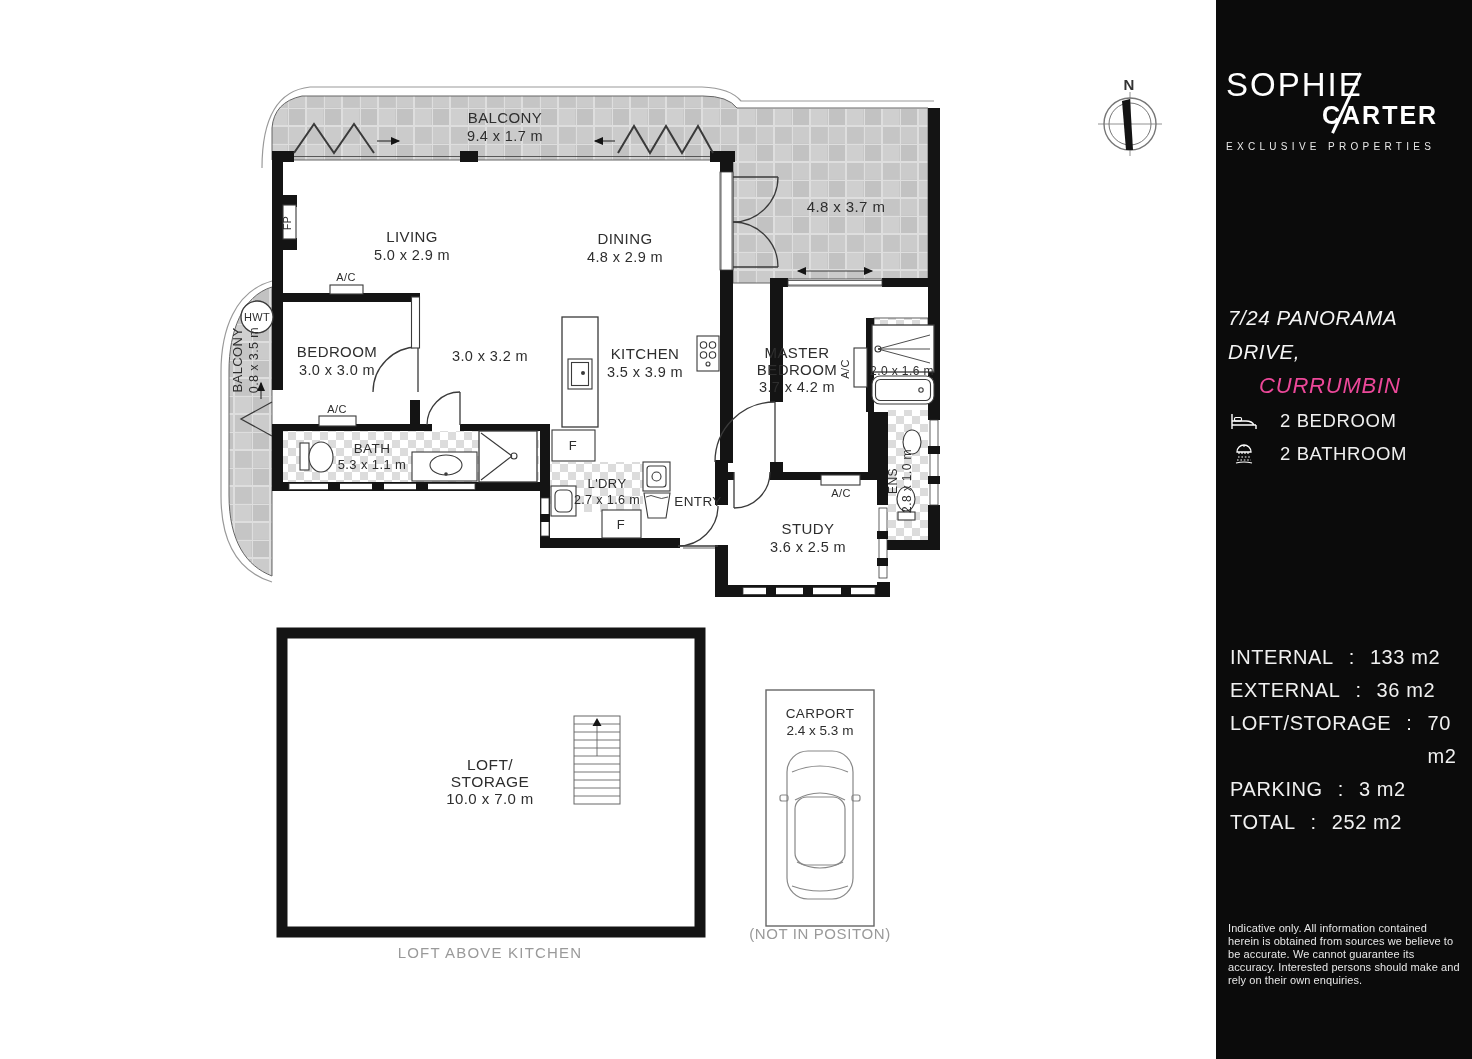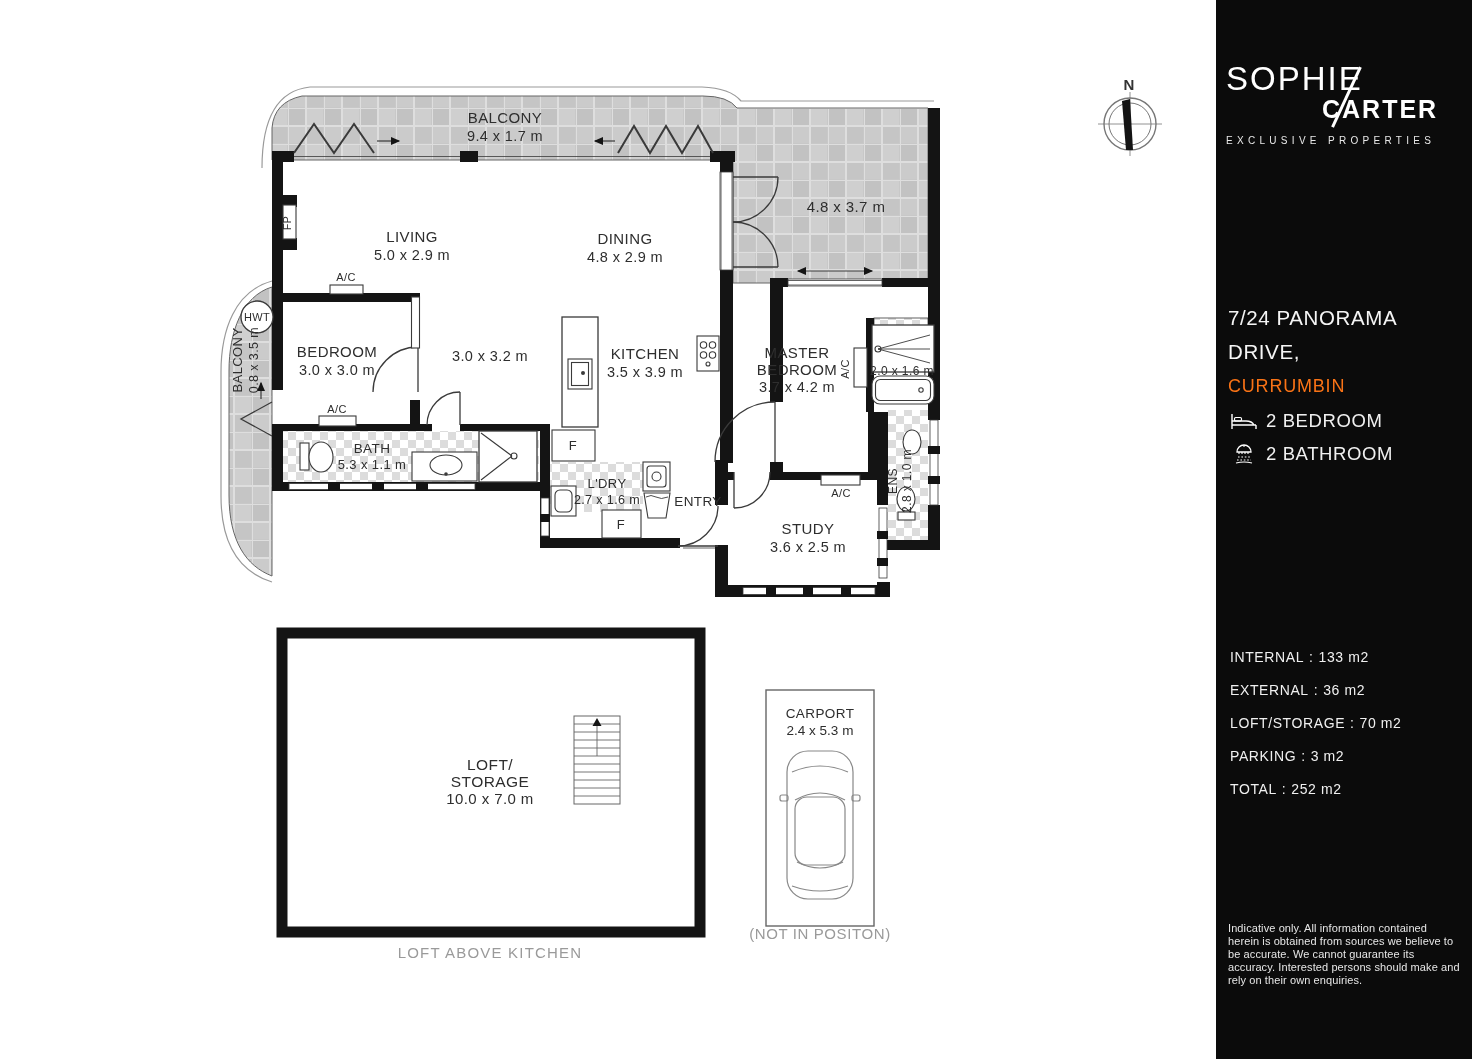--- a/index.html
+++ b/index.html
@@ -1,35 +1,35 @@
 <!DOCTYPE html>
 <html><head>
 <meta charset="utf-8">
 <style>
   html,body{margin:0;padding:0;background:#ffffff;}
   .page{position:relative;width:1472px;height:1059px;background:#ffffff;overflow:hidden;
         font-family:"Liberation Sans",sans-serif;}
   .plan-svg{position:absolute;left:0;top:0;}
   
   .sidebar{position:absolute;left:1216px;top:0;width:256px;height:1059px;background:#0b0b0b;color:#f2f2f2;}
-  .logo{position:absolute;top:62px;left:10px;width:238px;color:#fff;}
+  .logo{position:absolute;top:68px;left:10px;width:238px;color:#fff;}
   .logo-line1{font-size:33px;letter-spacing:2px;font-weight:400;line-height:34px;}
   .logo-line2{font-size:25px;letter-spacing:2px;font-weight:700;line-height:34px;margin-left:96px;margin-top:-4px;}
   .logo-slash{position:absolute;left:119px;top:2px;width:2.5px;height:66px;background:#fff;
               transform:rotate(25deg);transform-origin:center;}
   .logo-tagline{margin-top:9px;font-size:10px;letter-spacing:4.3px;color:#e9e9e9;}
-  .address{position:absolute;top:301px;left:12px;width:238px;}
+  .address{position:absolute;top:301px;left:12px;width:238px;font-style:italic;}
   .address-1{font-size:20.5px;letter-spacing:0.6px;line-height:34px;color:#f5f5f5;}
-  .address-2{font-size:18px;letter-spacing:0.8px;line-height:34px;color:#f97316;}
+  .address-2{font-size:22px;letter-spacing:0.8px;line-height:34px;color:#ec4899;margin-left:31px;}
   .features{position:absolute;top:404px;left:14px;width:230px;list-style:none;margin:0;padding:0;}
-  .feature{display:flex;align-items:center;gap:8px;height:33px;}
+  .feature{display:flex;align-items:center;gap:22px;height:33px;}
   .feature svg{flex:0 0 auto;}
   .feature-label{font-size:18.5px;letter-spacing:0.6px;color:#f0f0f0;}
   .stats{position:absolute;top:641px;left:14px;width:234px;}
-  .stat-row{display:flex;gap:5px;line-height:33px;font-size:14px;letter-spacing:0.6px;color:#f0f0f0;}
+  .stat-row{display:flex;gap:15px;line-height:33px;font-size:20px;letter-spacing:0.6px;color:#f0f0f0;}
   .disclaimer{position:absolute;top:922px;left:12px;width:232px;margin:0;
               font-size:11px;line-height:13px;letter-spacing:0.1px;color:#e6e6e6;}
 </style>
 </head>
 <body>
 
 <div class="page">
 
 <svg class="plan-svg" width="1216" height="1059" viewBox="0 0 1216 1059">
   <defs>

